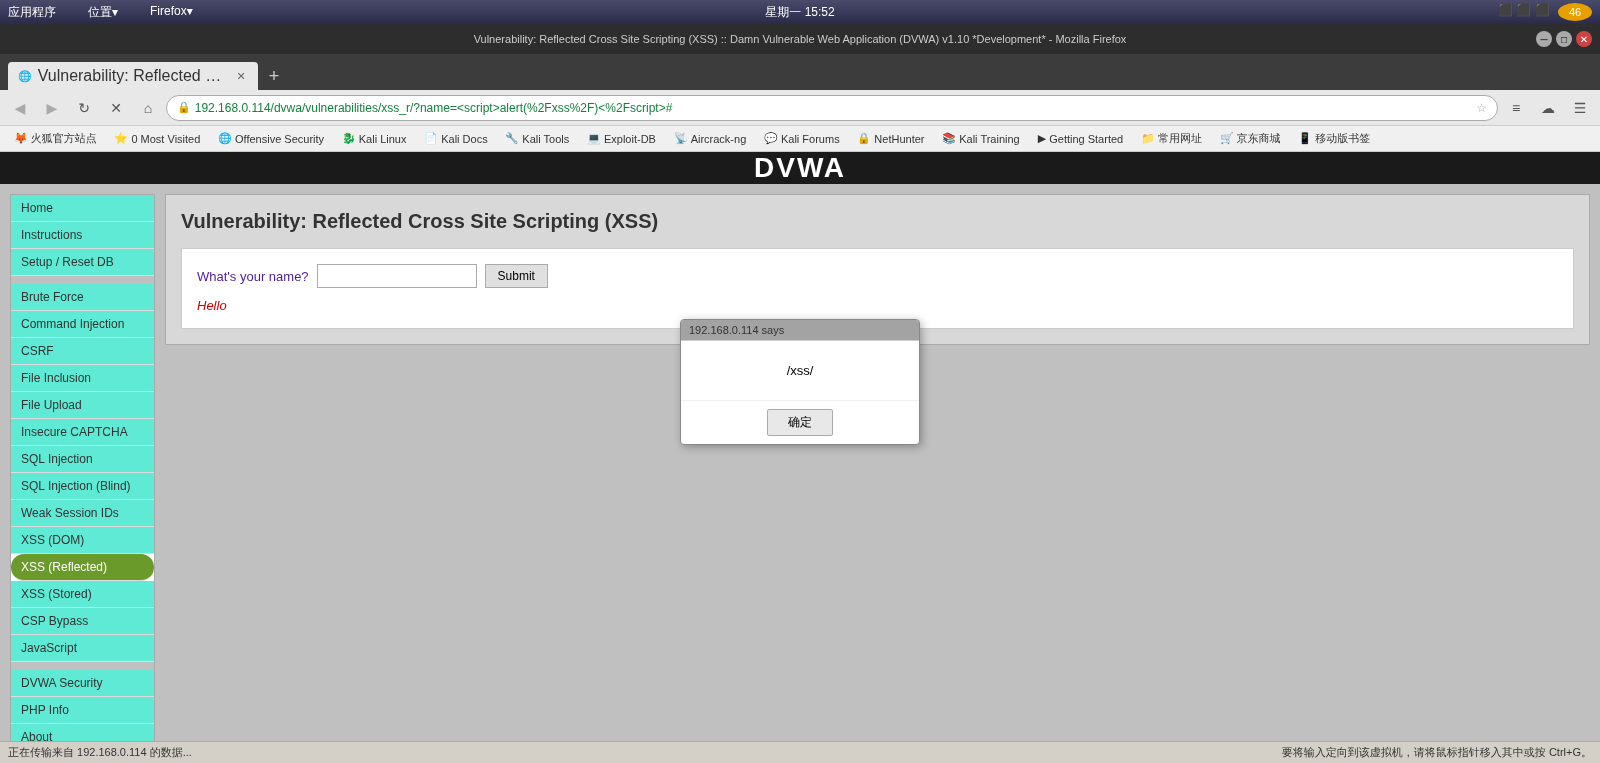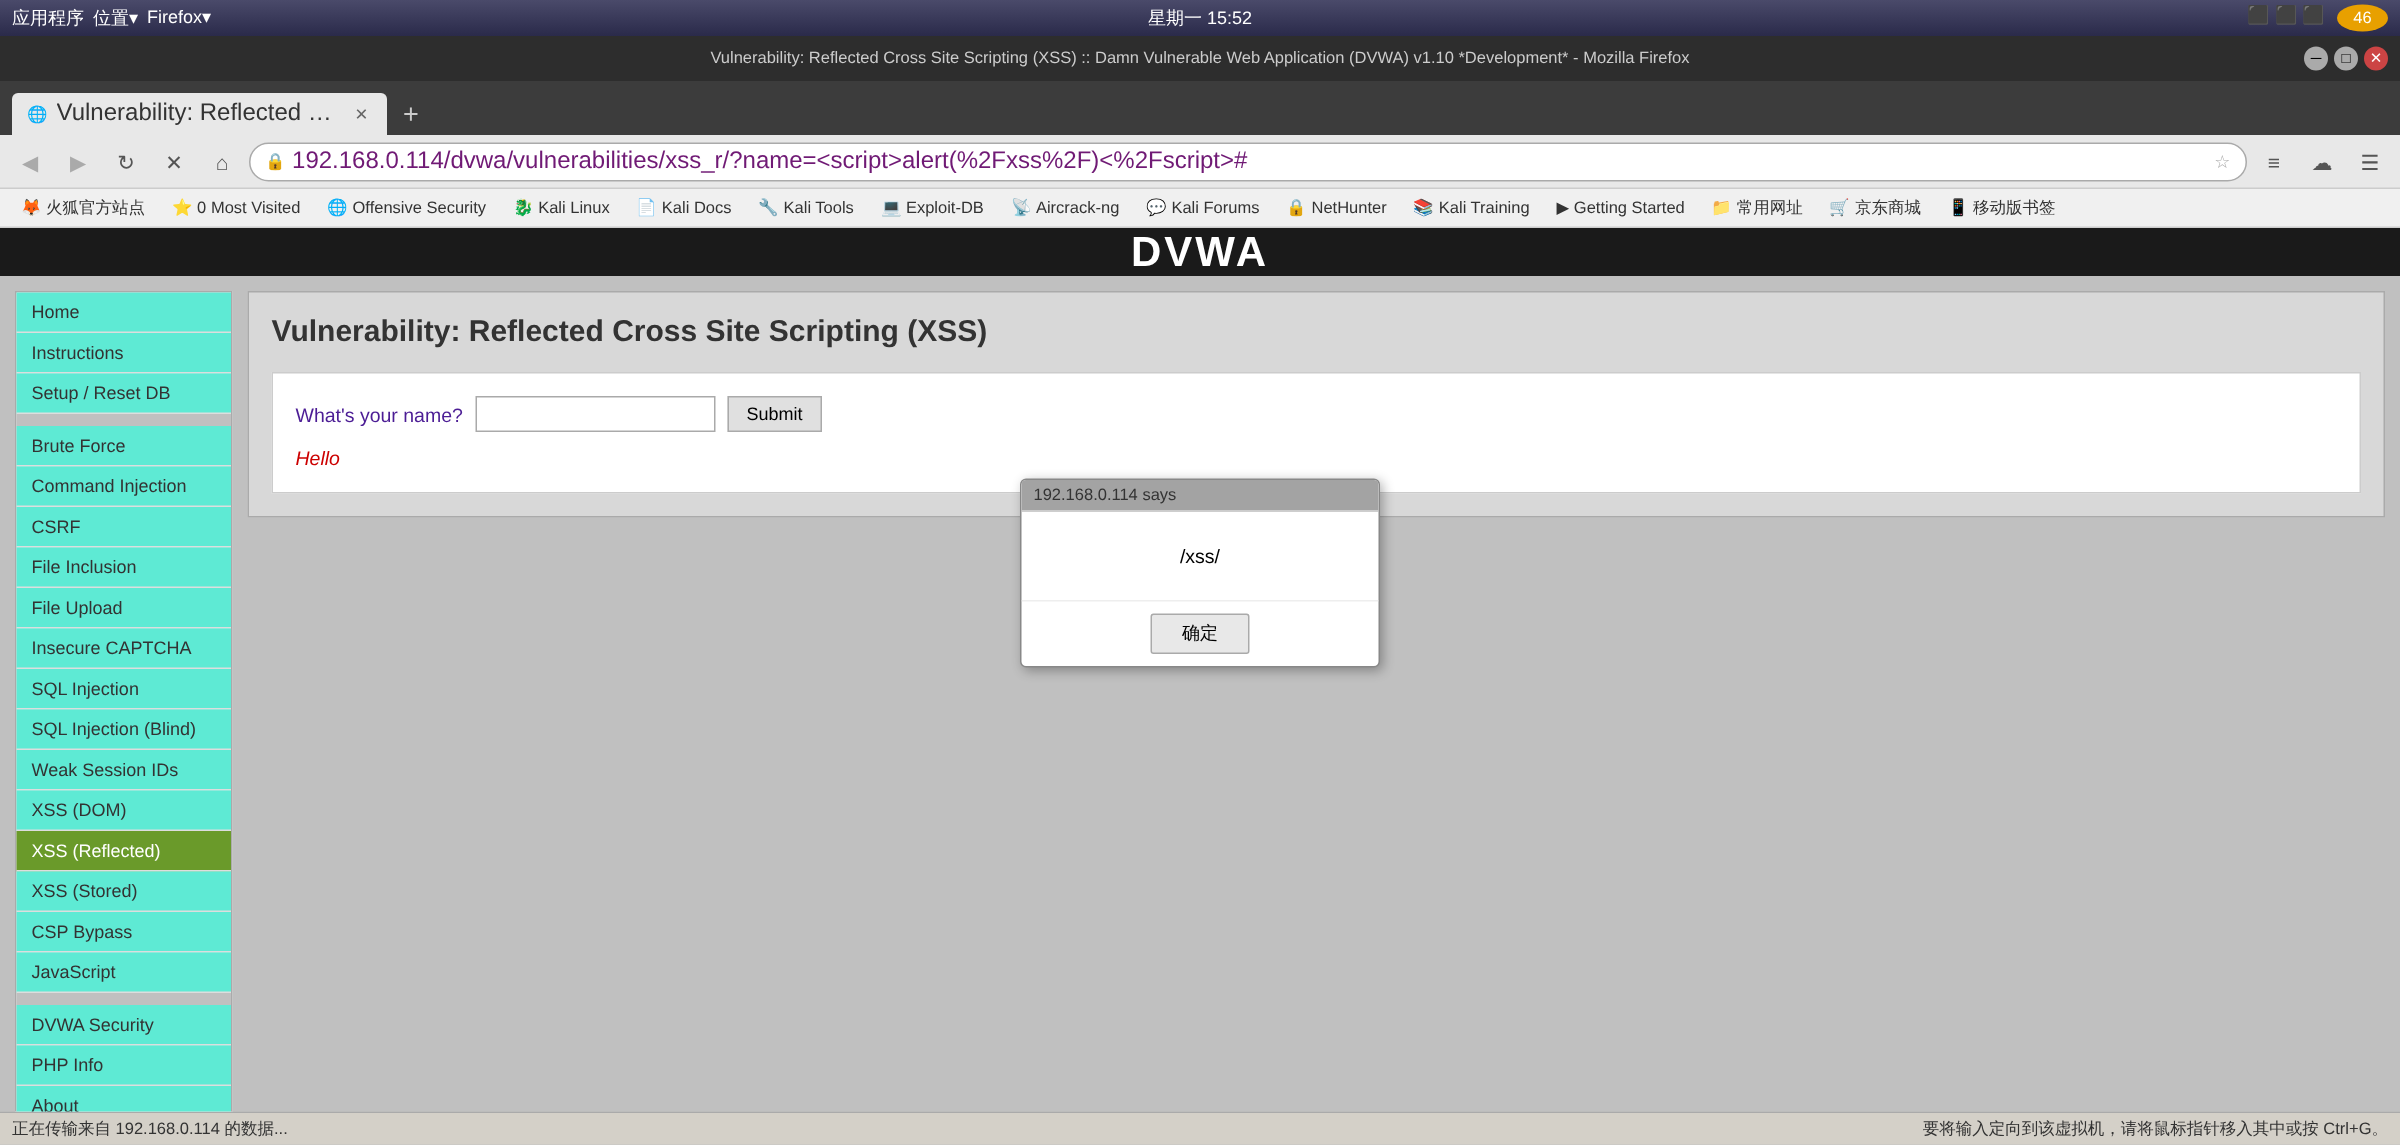--- a/index.html
+++ b/index.html
@@ -9,21 +9,21 @@
     .os-topbar {
       height: 24px;
       background: linear-gradient(to bottom, #4a4a6a, #2a2a4a);
       display: flex;
       align-items: center;
       justify-content: space-between;
       padding: 0 8px;
       color: white;
       font-size: 12px;
     }
-    .os-topbar-left { display: flex; gap: 6px; text-align: center; }
+    .os-topbar-left { display: flex; gap: 32px; text-align: center; }
     .os-topbar-center { position: absolute; left: 50%; transform: translateX(-50%); }
     .os-topbar-right { display: flex; gap: 8px; margin-left: auto; }
     
     
     .browser-titlebar {
       height: 30px;
       background: #2d2d2d;
       display: flex;
       align-items: center;
       justify-content: center;
@@ -116,21 +116,21 @@
       height: 26px;
       border: 1px solid #aaa;
       border-radius: 13px;
       padding: 0 10px;
       font-size: 12px;
       background: white;
       display: flex;
       align-items: center;
       gap: 4px;
     }
-    .url-text { flex: 1; font-size: 16px; color: #701a75; overflow: hidden; white-space: nowrap; }
+    .url-text { flex: 1; font-size: 12px; color: #15803d; overflow: hidden; white-space: nowrap; }
     .nav-icons { display: flex; gap: 4px; }
 
     
     .bookmarks-bar {
       height: 26px;
       background: #f0f0f0;
       border-bottom: 1px solid #ccc;
       display: flex;
       align-items: center;
       padding: 0 6px;
@@ -201,21 +201,21 @@
     .sidebar-item {
       display: block;
       padding: 6px 10px;
       font-size: 12px;
       color: #333;
       text-decoration: none;
       border-bottom: 1px solid #ddd;
       cursor: pointer;
       background: #5eead4;
     }
-    .sidebar-item.active { background: #6a9a2a; color: white; }
+    .sidebar-item.active { background: #6a9a2a; color: white; border-radius: 13px; }
     .sidebar-divider { height: 8px; background: #c0c0c0; }
 
     
     .dvwa-main {
       flex: 1;
       display: flex;
       flex-direction: column;
       gap: 10px;
     }
     .dvwa-content-box {

